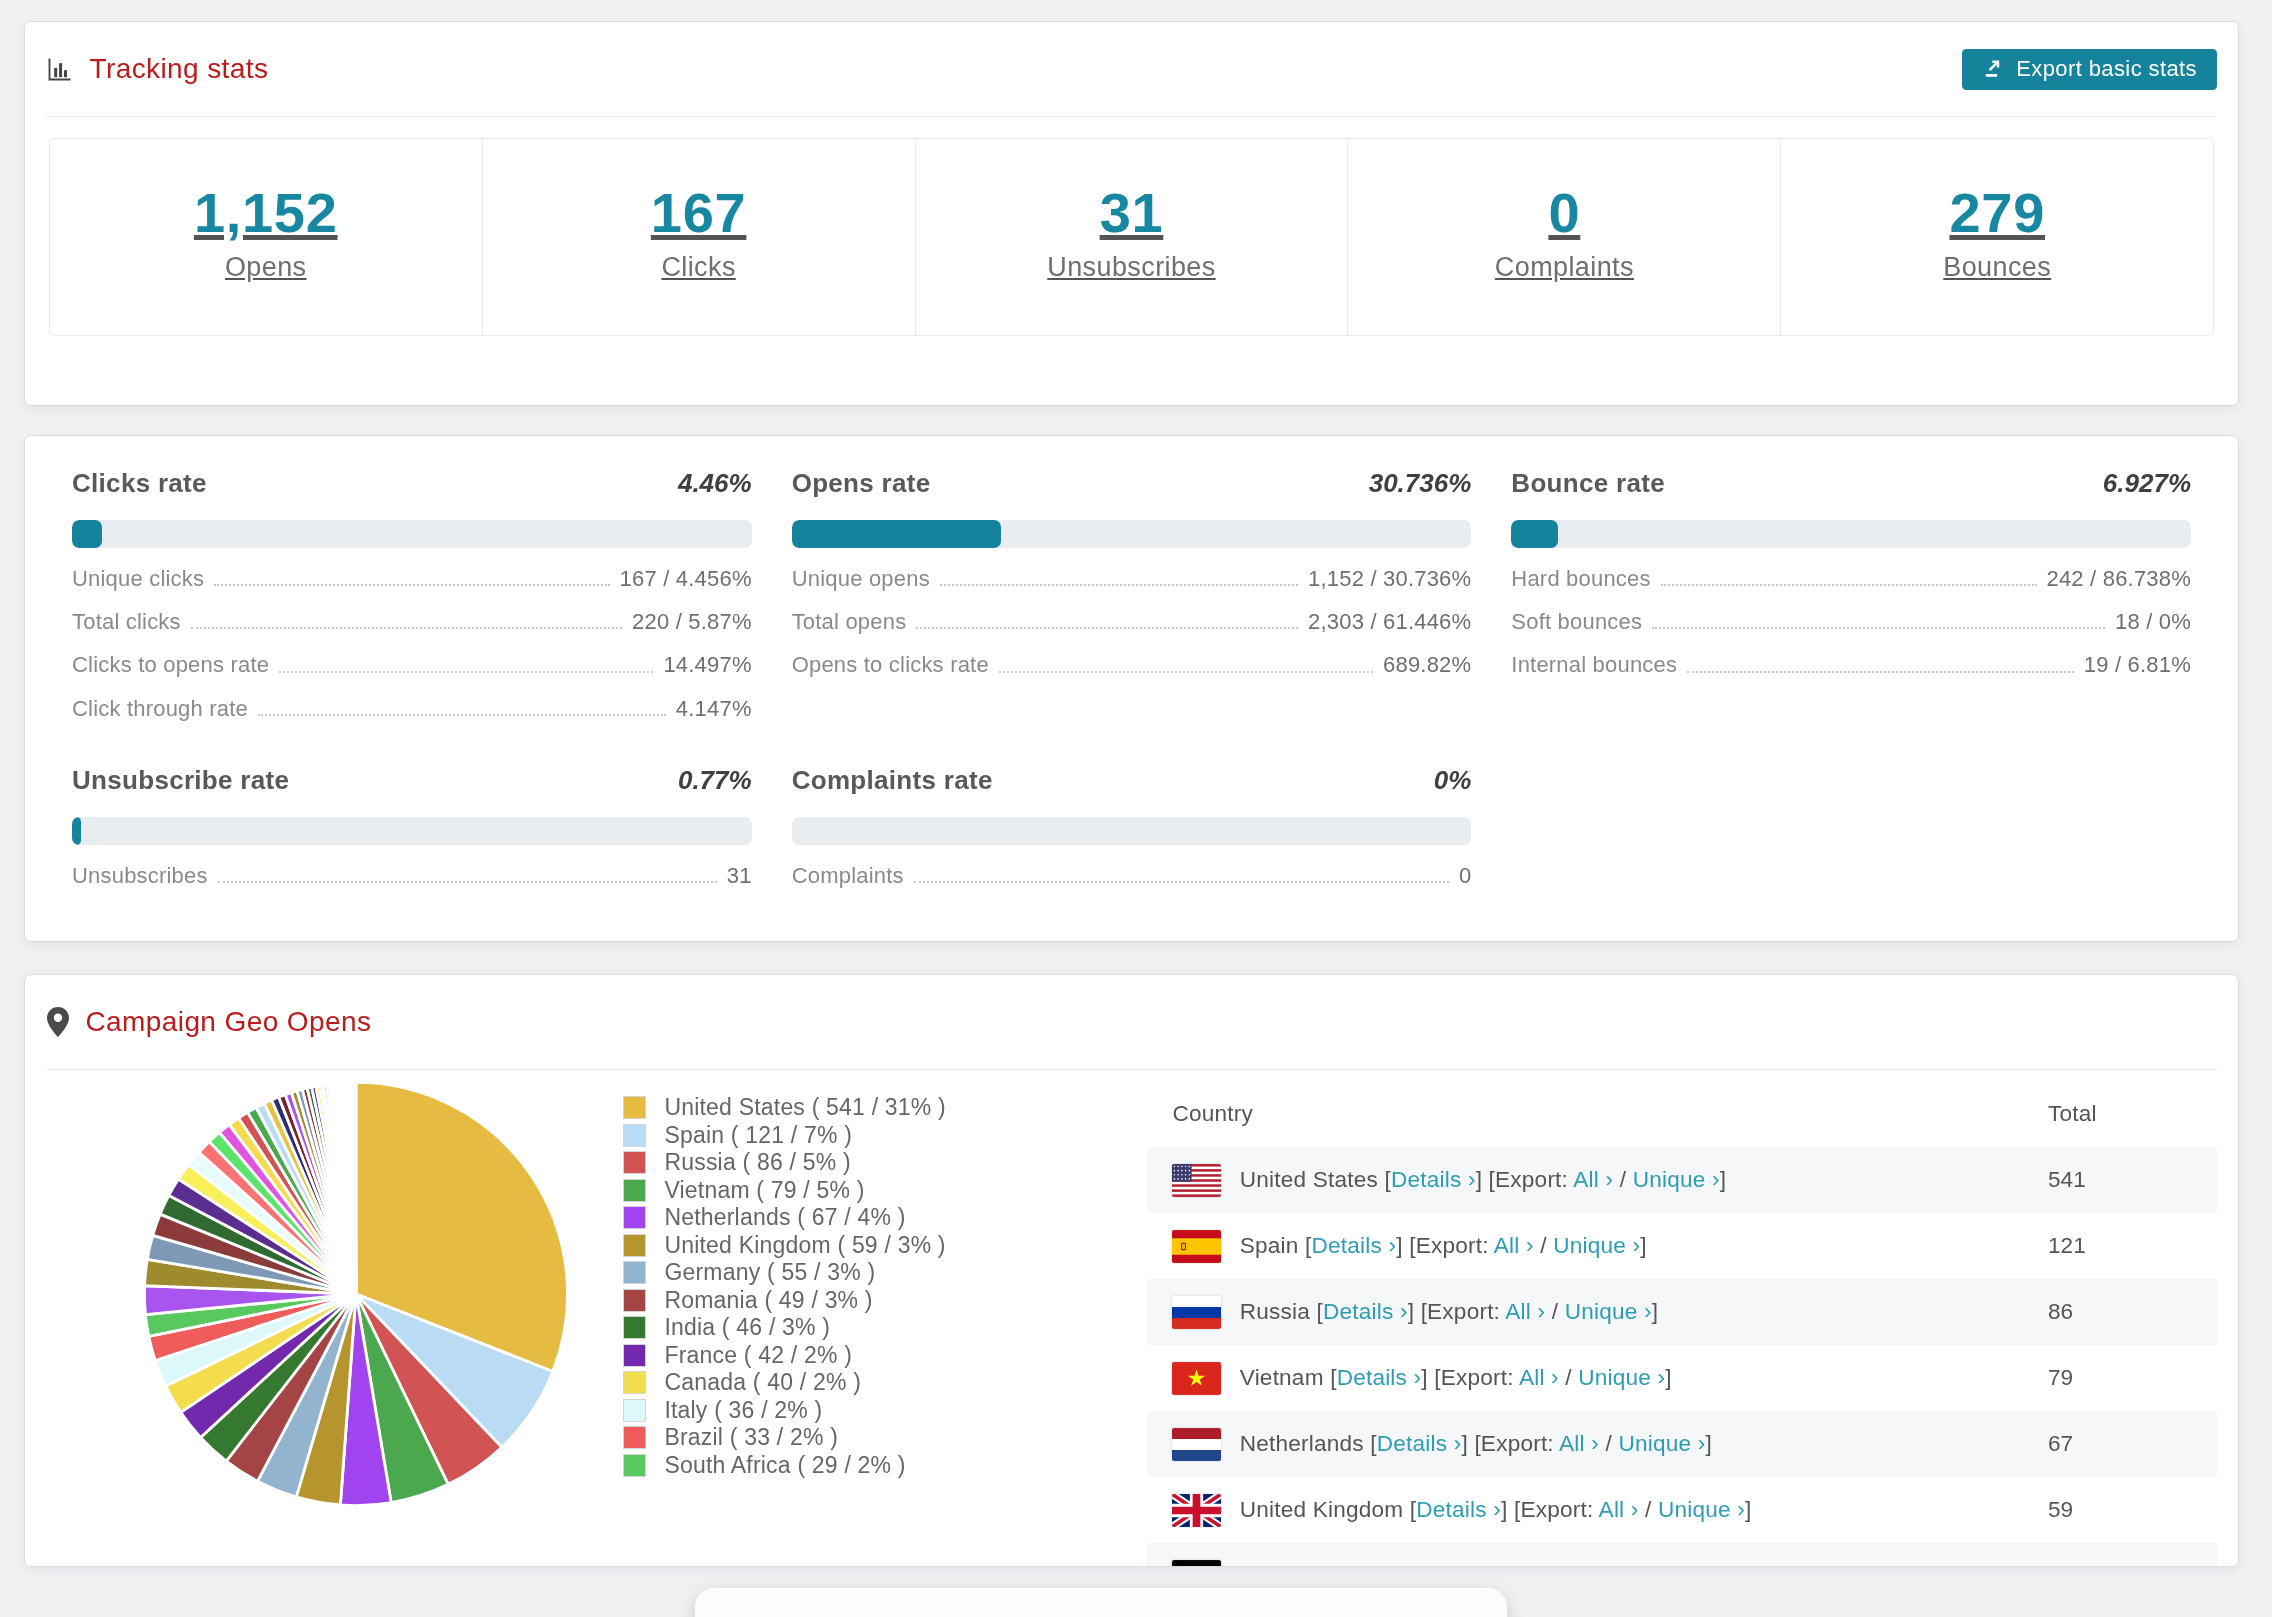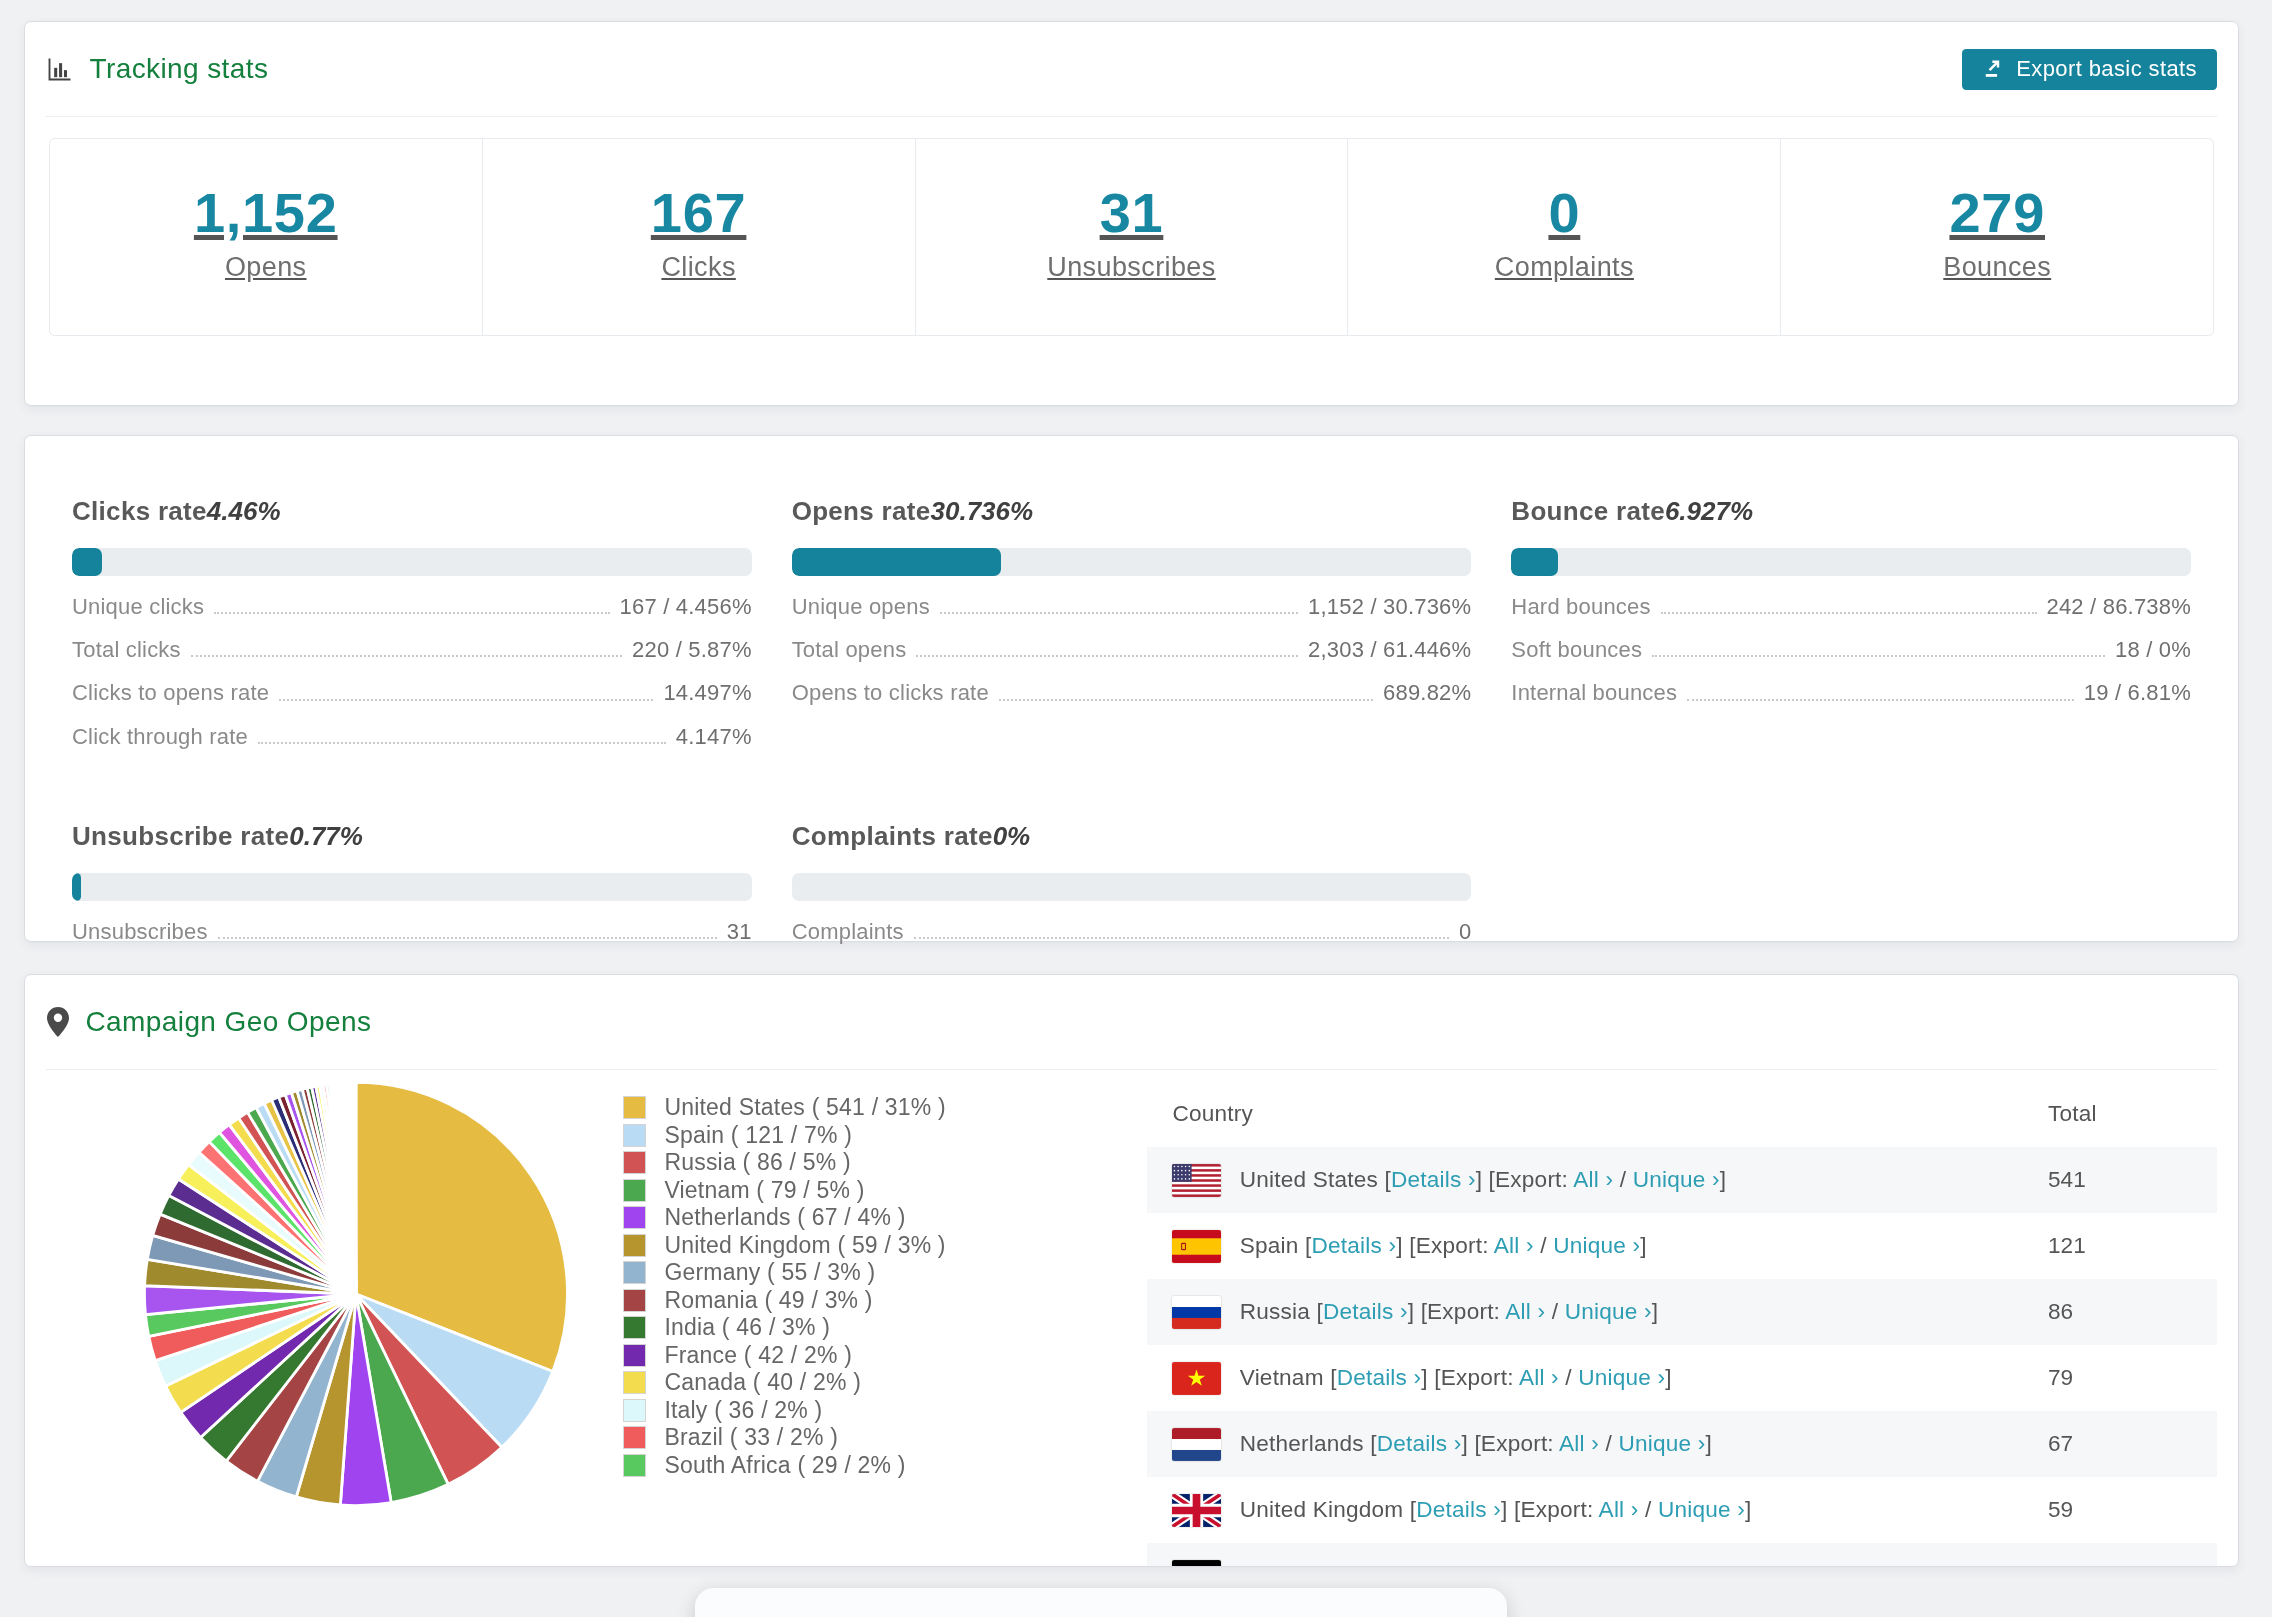--- a/index.html
+++ b/index.html
@@ -12,37 +12,37 @@
   .card{
     background:#fff;border:1.4px solid #d9dde2;border-radius:7px;
     margin-left:24px;margin-right:34px;
     box-shadow:0 3.5px 10px rgba(60,70,90,.07);
     box-sizing:border-box;
   }
   
   #card-tracking{margin-top:21px;height:385px;padding:0 21px;}
   .card-head{height:94px;display:flex;align-items:center;justify-content:space-between;border-bottom:1.4px solid #ededed;}
   .head-left{display:flex;align-items:center;gap:15.5px;}
-  .head-title{font-size:28px;color:#15803d;letter-spacing:0.4px;text-align:right;}
+  .head-title{font-size:28px;color:#b91c1c;letter-spacing:0.4px;text-align:right;}
   .head-icon svg{display:block;}
   .btn-export{
     display:flex;align-items:center;gap:11.3px;border:none;cursor:pointer;
     background:#15839b;color:#fff;font-family:inherit;
     font-size:22px;height:41px;padding:0 20px;border-radius:4.2px;letter-spacing:0.4px;
   }
   .summary-wrap{padding:21px 2.8px 0 2.8px;text-decoration:underline;}
   .summary-row{display:flex;border:1.4px solid #e7eaee;border-radius:5.6px;overflow:hidden;background:#fff;}
   .sum-cell{flex:1;text-align:center;padding:41px 0 52px 0;border-right:1.4px solid #e7eaee;}
   .sum-cell:last-child{border-right:none;}
   .sum-value{font-size:56px;font-weight:bold;color:#1887a2;letter-spacing:0.7px;}
   .sum-label{font-size:27px;color:#6f6f6f;margin-top:7px;letter-spacing:0.4px;}
   
   #card-rates{margin-top:29px;height:507px;padding:32px 47px 0 47px;
     display:grid;grid-template-columns:repeat(3,1fr);column-gap:40px;row-gap:44px;align-content:start;}
-  .rate-head{display:flex;align-items:baseline;margin-top:28px;}
+  .rate-head{display:flex;justify-content:space-between;align-items:baseline;}
   .rate-title{font-size:26px;font-weight:bold;color:#595959;letter-spacing:0.3px;}
   .rate-value{font-size:26px;font-weight:bold;color:#404040;font-style:italic;}
   .bar{height:28px;background:#e9edf0;border-radius:7px;margin-top:21px;overflow:hidden;}
   .bar-fill{height:100%;background:#15839b;border-radius:7px;}
   .stat-lines{margin-top:8.5px;}
   .stat-line{display:flex;align-items:flex-end;margin-top:19px;}
   .sl-label{font-size:22px;color:#8a8a8a;line-height:1.1;white-space:nowrap;letter-spacing:0.2px;}
   .leader{flex:1;border-bottom:2.1px dotted #c9c9c9;margin:0 10px 5px 10px;min-width:28px;}
   .sl-value{font-size:22px;color:#6f6f6f;line-height:1.1;white-space:nowrap;letter-spacing:0.2px;}
   

